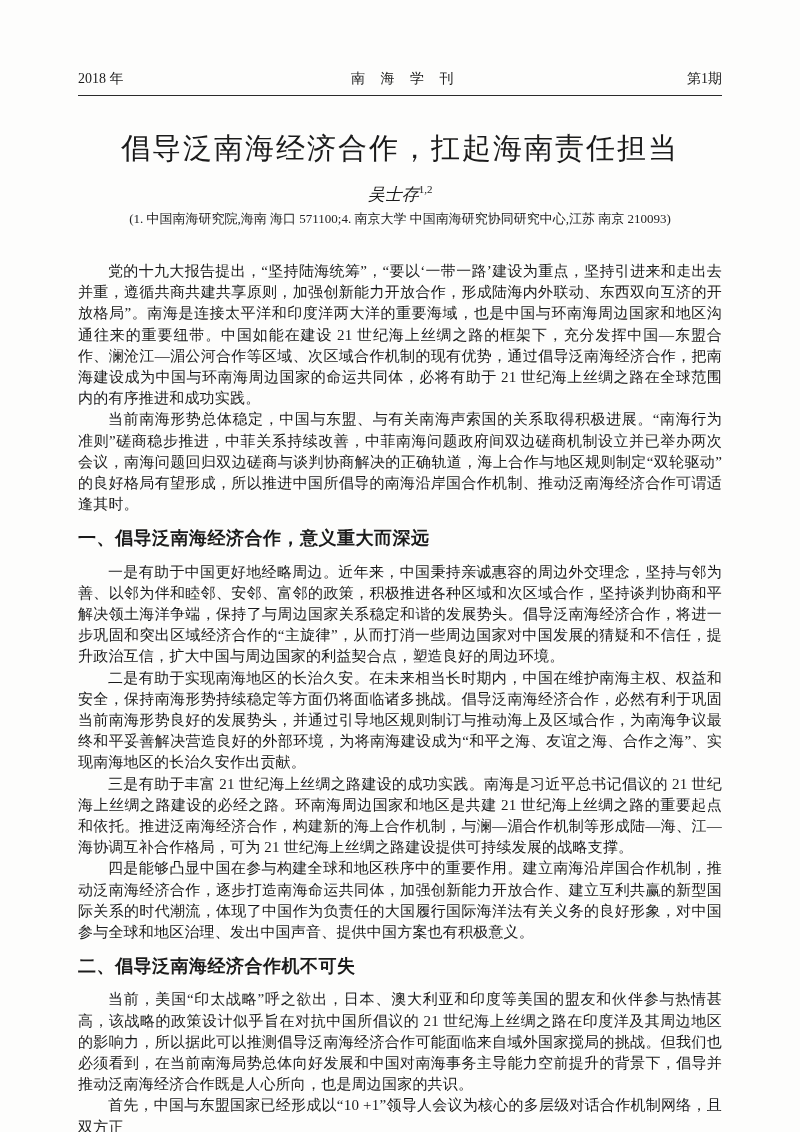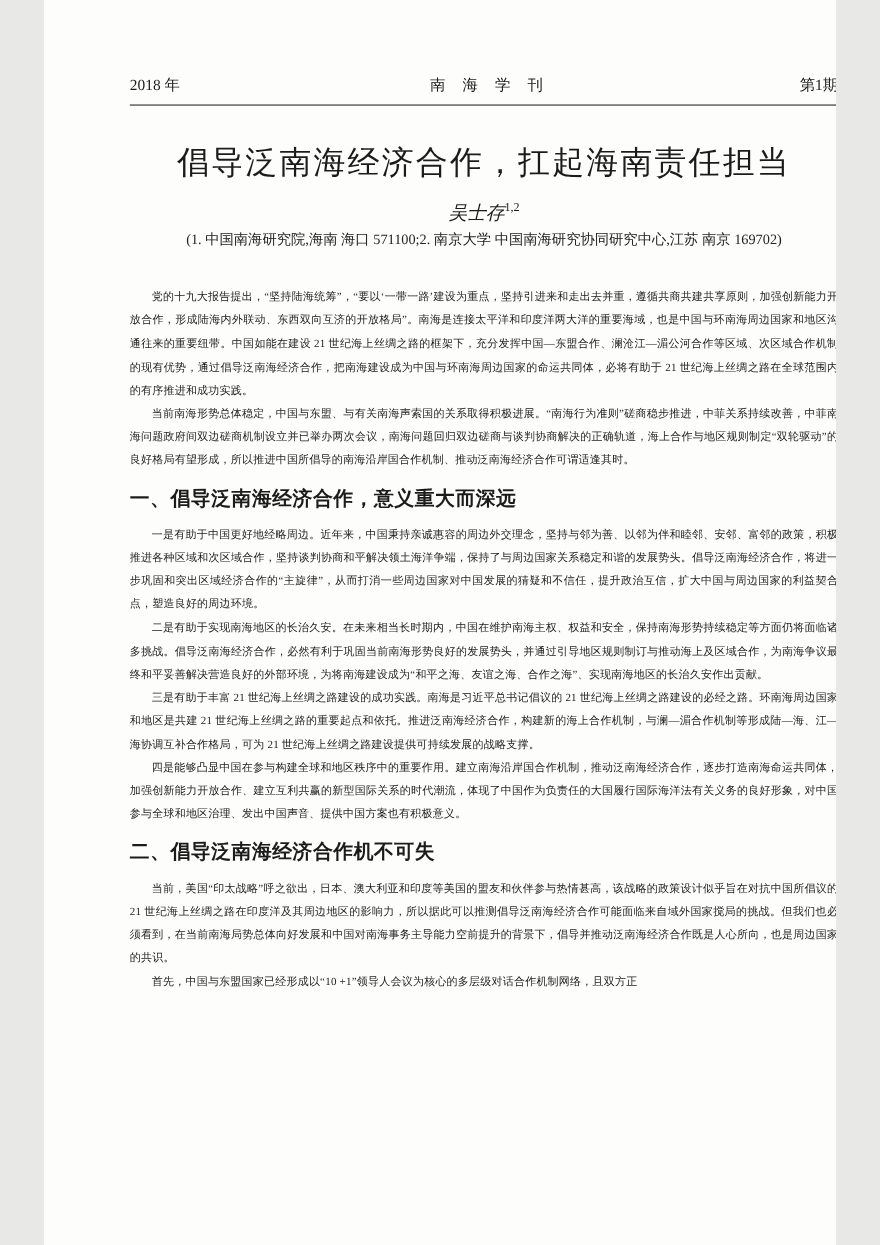--- a/index.html
+++ b/index.html
@@ -1,19 +1,19 @@
 <!DOCTYPE html>
 <html lang="zh"><head>
 <meta charset="utf-8">
 <style>
   html,body { margin:0; padding:0; }
   body { background:#e8e8e6; }
   .page {
     position:relative;
-    width:720px; height:1132px;
+    width:800px; height:1132px;
     margin:0 auto;
     background:#fdfdfc;
     color:#1b1b1b;
     font-family:"Liberation Serif","DejaVu Serif",serif;
     overflow:hidden;
     box-sizing:border-box;
   }
   .inner { margin:0 78px; width:644px; }
 
   
@@ -45,21 +45,21 @@
     margin-top:4px;
     text-align:center;
     font-size:13px; line-height:1.5;
     color:#222;
   }
 
   
   .body { margin-top:32px; }
   .body p {
     margin:0;
-    font-size:10px;
+    font-size:15px;
     line-height:21.2px;
     text-align:justify;
     text-indent:2em;
     letter-spacing:0.2px;
   }
   .body h2 {
     margin:13px 0 12px 0;
     text-align:left;
     font-family:"Liberation Sans","DejaVu Sans",sans-serif;
     font-weight:bold;
@@ -79,21 +79,21 @@
       <span class="issue">第1期</span>
     </div>
     <div class="headrule"></div>
 
     <h1 class="title">倡导泛南海经济合作，扛起海南责任担当</h1>
 
     <div class="author">
       <span>吴士存</span><sup>1,2</sup>
     </div>
 
-    <div class="affiliation">(1. 中国南海研究院,海南 海口 571100;2. 南京大学 中国南海研究协同研究中心,江苏 南京 169702)</div>
+    <div class="affiliation">(1. 中国南海研究院,海南 海口 571100;4. 南京大学 中国南海研究协同研究中心,江苏 南京 210093)</div>
 
     <div class="body">
       <p>党的十九大报告提出，“坚持陆海统筹”，“要以‘一带一路’建设为重点，坚持引进来和走出去并重，遵循共商共建共享原则，加强创新能力开放合作，形成陆海内外联动、东西双向互济的开放格局”。南海是连接太平洋和印度洋两大洋的重要海域，也是中国与环南海周边国家和地区沟通往来的重要纽带。中国如能在建设 21 世纪海上丝绸之路的框架下，充分发挥中国—东盟合作、澜沧江—湄公河合作等区域、次区域合作机制的现有优势，通过倡导泛南海经济合作，把南海建设成为中国与环南海周边国家的命运共同体，必将有助于 21 世纪海上丝绸之路在全球范围内的有序推进和成功实践。</p>
       <p>当前南海形势总体稳定，中国与东盟、与有关南海声索国的关系取得积极进展。“南海行为准则”磋商稳步推进，中菲关系持续改善，中菲南海问题政府间双边磋商机制设立并已举办两次会议，南海问题回归双边磋商与谈判协商解决的正确轨道，海上合作与地区规则制定“双轮驱动”的良好格局有望形成，所以推进中国所倡导的南海沿岸国合作机制、推动泛南海经济合作可谓适逢其时。</p>
       <h2>一、倡导泛南海经济合作，意义重大而深远</h2>
       <p>一是有助于中国更好地经略周边。近年来，中国秉持亲诚惠容的周边外交理念，坚持与邻为善、以邻为伴和睦邻、安邻、富邻的政策，积极推进各种区域和次区域合作，坚持谈判协商和平解决领土海洋争端，保持了与周边国家关系稳定和谐的发展势头。倡导泛南海经济合作，将进一步巩固和突出区域经济合作的“主旋律”，从而打消一些周边国家对中国发展的猜疑和不信任，提升政治互信，扩大中国与周边国家的利益契合点，塑造良好的周边环境。</p>
       <p>二是有助于实现南海地区的长治久安。在未来相当长时期内，中国在维护南海主权、权益和安全，保持南海形势持续稳定等方面仍将面临诸多挑战。倡导泛南海经济合作，必然有利于巩固当前南海形势良好的发展势头，并通过引导地区规则制订与推动海上及区域合作，为南海争议最终和平妥善解决营造良好的外部环境，为将南海建设成为“和平之海、友谊之海、合作之海”、实现南海地区的长治久安作出贡献。</p>
       <p>三是有助于丰富 21 世纪海上丝绸之路建设的成功实践。南海是习近平总书记倡议的 21 世纪海上丝绸之路建设的必经之路。环南海周边国家和地区是共建 21 世纪海上丝绸之路的重要起点和依托。推进泛南海经济合作，构建新的海上合作机制，与澜—湄合作机制等形成陆—海、江—海协调互补合作格局，可为 21 世纪海上丝绸之路建设提供可持续发展的战略支撑。</p>
       <p>四是能够凸显中国在参与构建全球和地区秩序中的重要作用。建立南海沿岸国合作机制，推动泛南海经济合作，逐步打造南海命运共同体，加强创新能力开放合作、建立互利共赢的新型国际关系的时代潮流，体现了中国作为负责任的大国履行国际海洋法有关义务的良好形象，对中国参与全球和地区治理、发出中国声音、提供中国方案也有积极意义。</p>
       <h2>二、倡导泛南海经济合作机不可失</h2>

